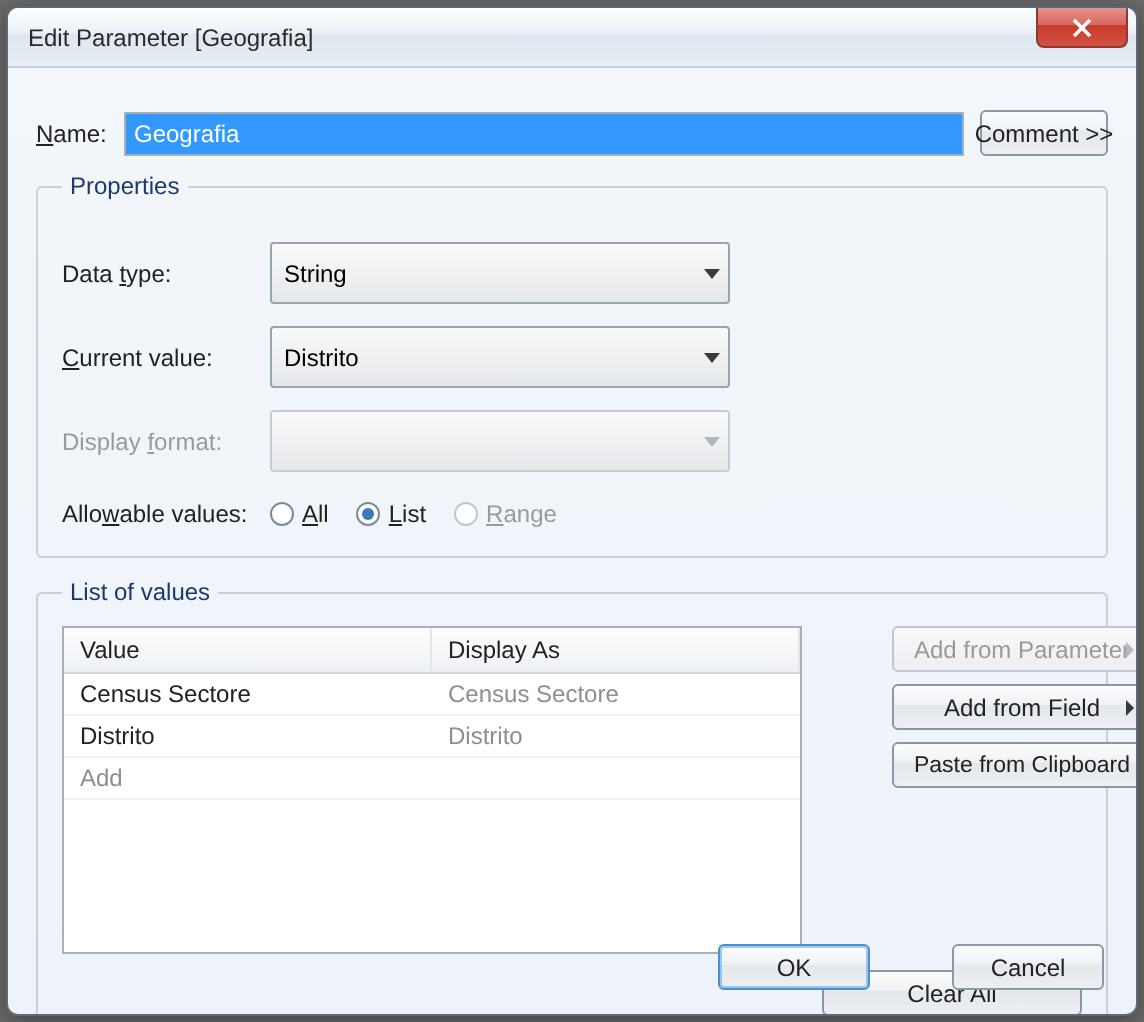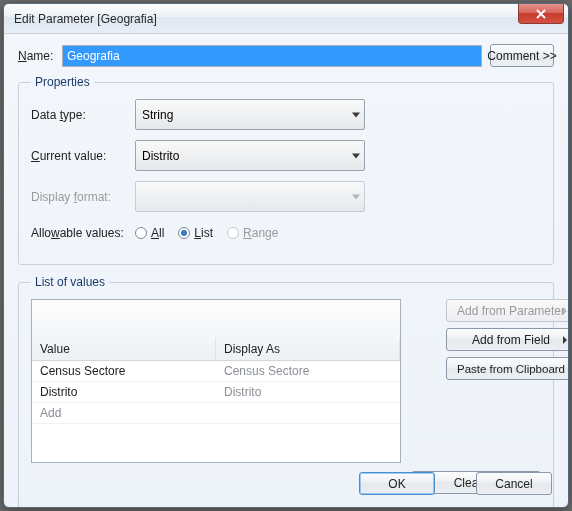--- a/index.html
+++ b/index.html
@@ -2,44 +2,44 @@
 <html><head>
 <meta charset="utf-8">
 <style>
 * { box-sizing: border-box; margin: 0; padding: 0; font-family: "Segoe UI", Tahoma, sans-serif; font-size: 12px; }
 body { background: #6a6a6a; width: 572px; height: 511px; overflow: hidden; }
 .window { position: absolute; top: 3px; left: 3px; width: 566px; height: 505px; background: linear-gradient(to bottom, #f3f7fc 0%, #eef3f9 100%); border: 1px solid #5a6a7a; border-radius: 6px; box-shadow: 0 2px 10px rgba(0,0,0,0.4); overflow: hidden; }
 .titlebar { height: 30px; background: linear-gradient(to bottom, #fdfefe 0%, #ebf0f6 45%, #dfe7f0 46%, #e6edf5 100%); display: flex; align-items: center; padding: 0 2px 0 10px; border-bottom: 1px solid #c8d0da; position: relative; }
 .titlebar .title { color: #2a2a2a; font-size: 12px; }
 .titlebar .close { position: absolute; right: 4px; top: 0; width: 46px; height: 20px; background: linear-gradient(to bottom, #e7928b 0%, #d6675d 45%, #c73a2b 46%, #d45143 100%); border: 1px solid #8a3a32; border-top: none; border-radius: 0 0 4px 4px; color: #fff; display: flex; align-items: center; justify-content: center; font-size: 11px; font-family: Arial; cursor: pointer; }
 .content { padding: 10px 14px 12px 14px; }
-.row { display: flex; align-items: center; margin-bottom: 8px; }
+.row { display: flex; align-items: center; margin-bottom: 8px; margin-top: 11px; }
 .lbl { width: 100px; color: #222; }
 .u { text-decoration: underline; }
 .input-text { flex: 1; height: 22px; border: 1px solid #a8b0ba; background: #fff; padding: 0 4px; color: #000; }
 .input-text.selected { background: #3399ff; color: #fff; }
 .btn { height: 23px; background: linear-gradient(to bottom, #fdfdfd 0%, #eef1f4 45%, #e4e8ec 46%, #ecf0f3 100%); border: 1px solid #8a98a8; border-radius: 3px; color: #222; padding: 0 10px; cursor: pointer; display: inline-flex; align-items: center; justify-content: center; white-space: nowrap; margin-left: 35px; }
 .btn.default { border: 1px solid #4a8fd0; box-shadow: inset 0 0 0 1px rgba(120,180,240,0.7); }
 .btn.disabled { color: #9a9a9a; border-color: #c0c7cf; background: linear-gradient(to bottom,#faf9f9,#eceef1); cursor: default; }
-fieldset { border: 1px solid #c8d0da; border-radius: 3px; padding: 10px 12px 22px 12px; margin-bottom: 10px; position: relative; }
+fieldset { border: 1px solid #c8d0da; border-radius: 3px; padding: 10px 12px 12px 12px; margin-bottom: 10px; position: relative; }
 legend { color: #1a3a6a; font-size: 12px; padding: 0 4px; }
 .combo { flex: 0 0 230px; height: 31px; background: linear-gradient(to bottom, #f9f9f9, #e5e8eb); border: 1px solid #9aa4af; border-radius: 2px; display: flex; align-items: center; padding: 0 4px 0 6px; position: relative; }
 .combo.disabled { color: #9a9a9a; border-color: #c5ccd4; }
 .combo .arrow { position: absolute; right: 4px; top: 50%; transform: translateY(-50%); width: 0; height: 0; border-left: 4px solid transparent; border-right: 4px solid transparent; border-top: 5px solid #3a3a3a; }
 .combo.disabled .arrow { border-top-color: #b0b6be; }
 .radio-row { display: flex; align-items: center; gap: 14px; }
 .radio-item { display: flex; align-items: center; gap: 4px; color: #222; }
 .radio-item.disabled { color: #9a9a9a; }
 .radio-circle { width: 12px; height: 12px; border: 1px solid #7b8a9a; border-radius: 50%; background: #fff; display: flex; align-items: center; justify-content: center; }
 .radio-item.disabled .radio-circle { border-color: #c0c7cf; }
 .radio-dot { width: 6px; height: 6px; border-radius: 50%; background: #3a78c0; }
 .table-area { display: flex; gap: 10px; }
 .table-wrap { flex: 1; border: 1px solid #a8b0ba; background: #fff; height: 164px; overflow: hidden; }
 .thead { display: flex; background: linear-gradient(to bottom, #fdfdfd, #eef1f4); border-bottom: 1px solid #d0d6dc; }
-.th { flex: 1; padding: 4px 8px; border-right: 1px solid #e2e6ea; color: #222; margin-top: 38px; }
+.th { flex: 1; padding: 4px 8px; border-right: 1px solid #e2e6ea; color: #222; }
 .trow { display: flex; border-bottom: 1px solid #f0f2f4; }
 .td { flex: 1; padding: 3px 8px; color: #222; }
 .td.gray { color: #8a8f96; }
 .side-btns { width: 130px; display: flex; flex-direction: column; gap: 6px; }
 .side-btns .btn { width: 100%; position: relative; justify-content: center; font-size: 11.5px; }
 .side-btns .btn .tri { position: absolute; right: 8px; width: 0; height: 0; border-top: 4px solid transparent; border-bottom: 4px solid transparent; border-left: 4px solid #3a3a3a; }
 .side-btns .btn.disabled .tri { border-left-color: #b4b9bf; }
 .footer { position: absolute; bottom: 12px; right: 16px; display: flex; gap: 6px; }
 .footer .btn { width: 76px; }
 .name-row .btn { margin-left: 8px; width: 64px; }

